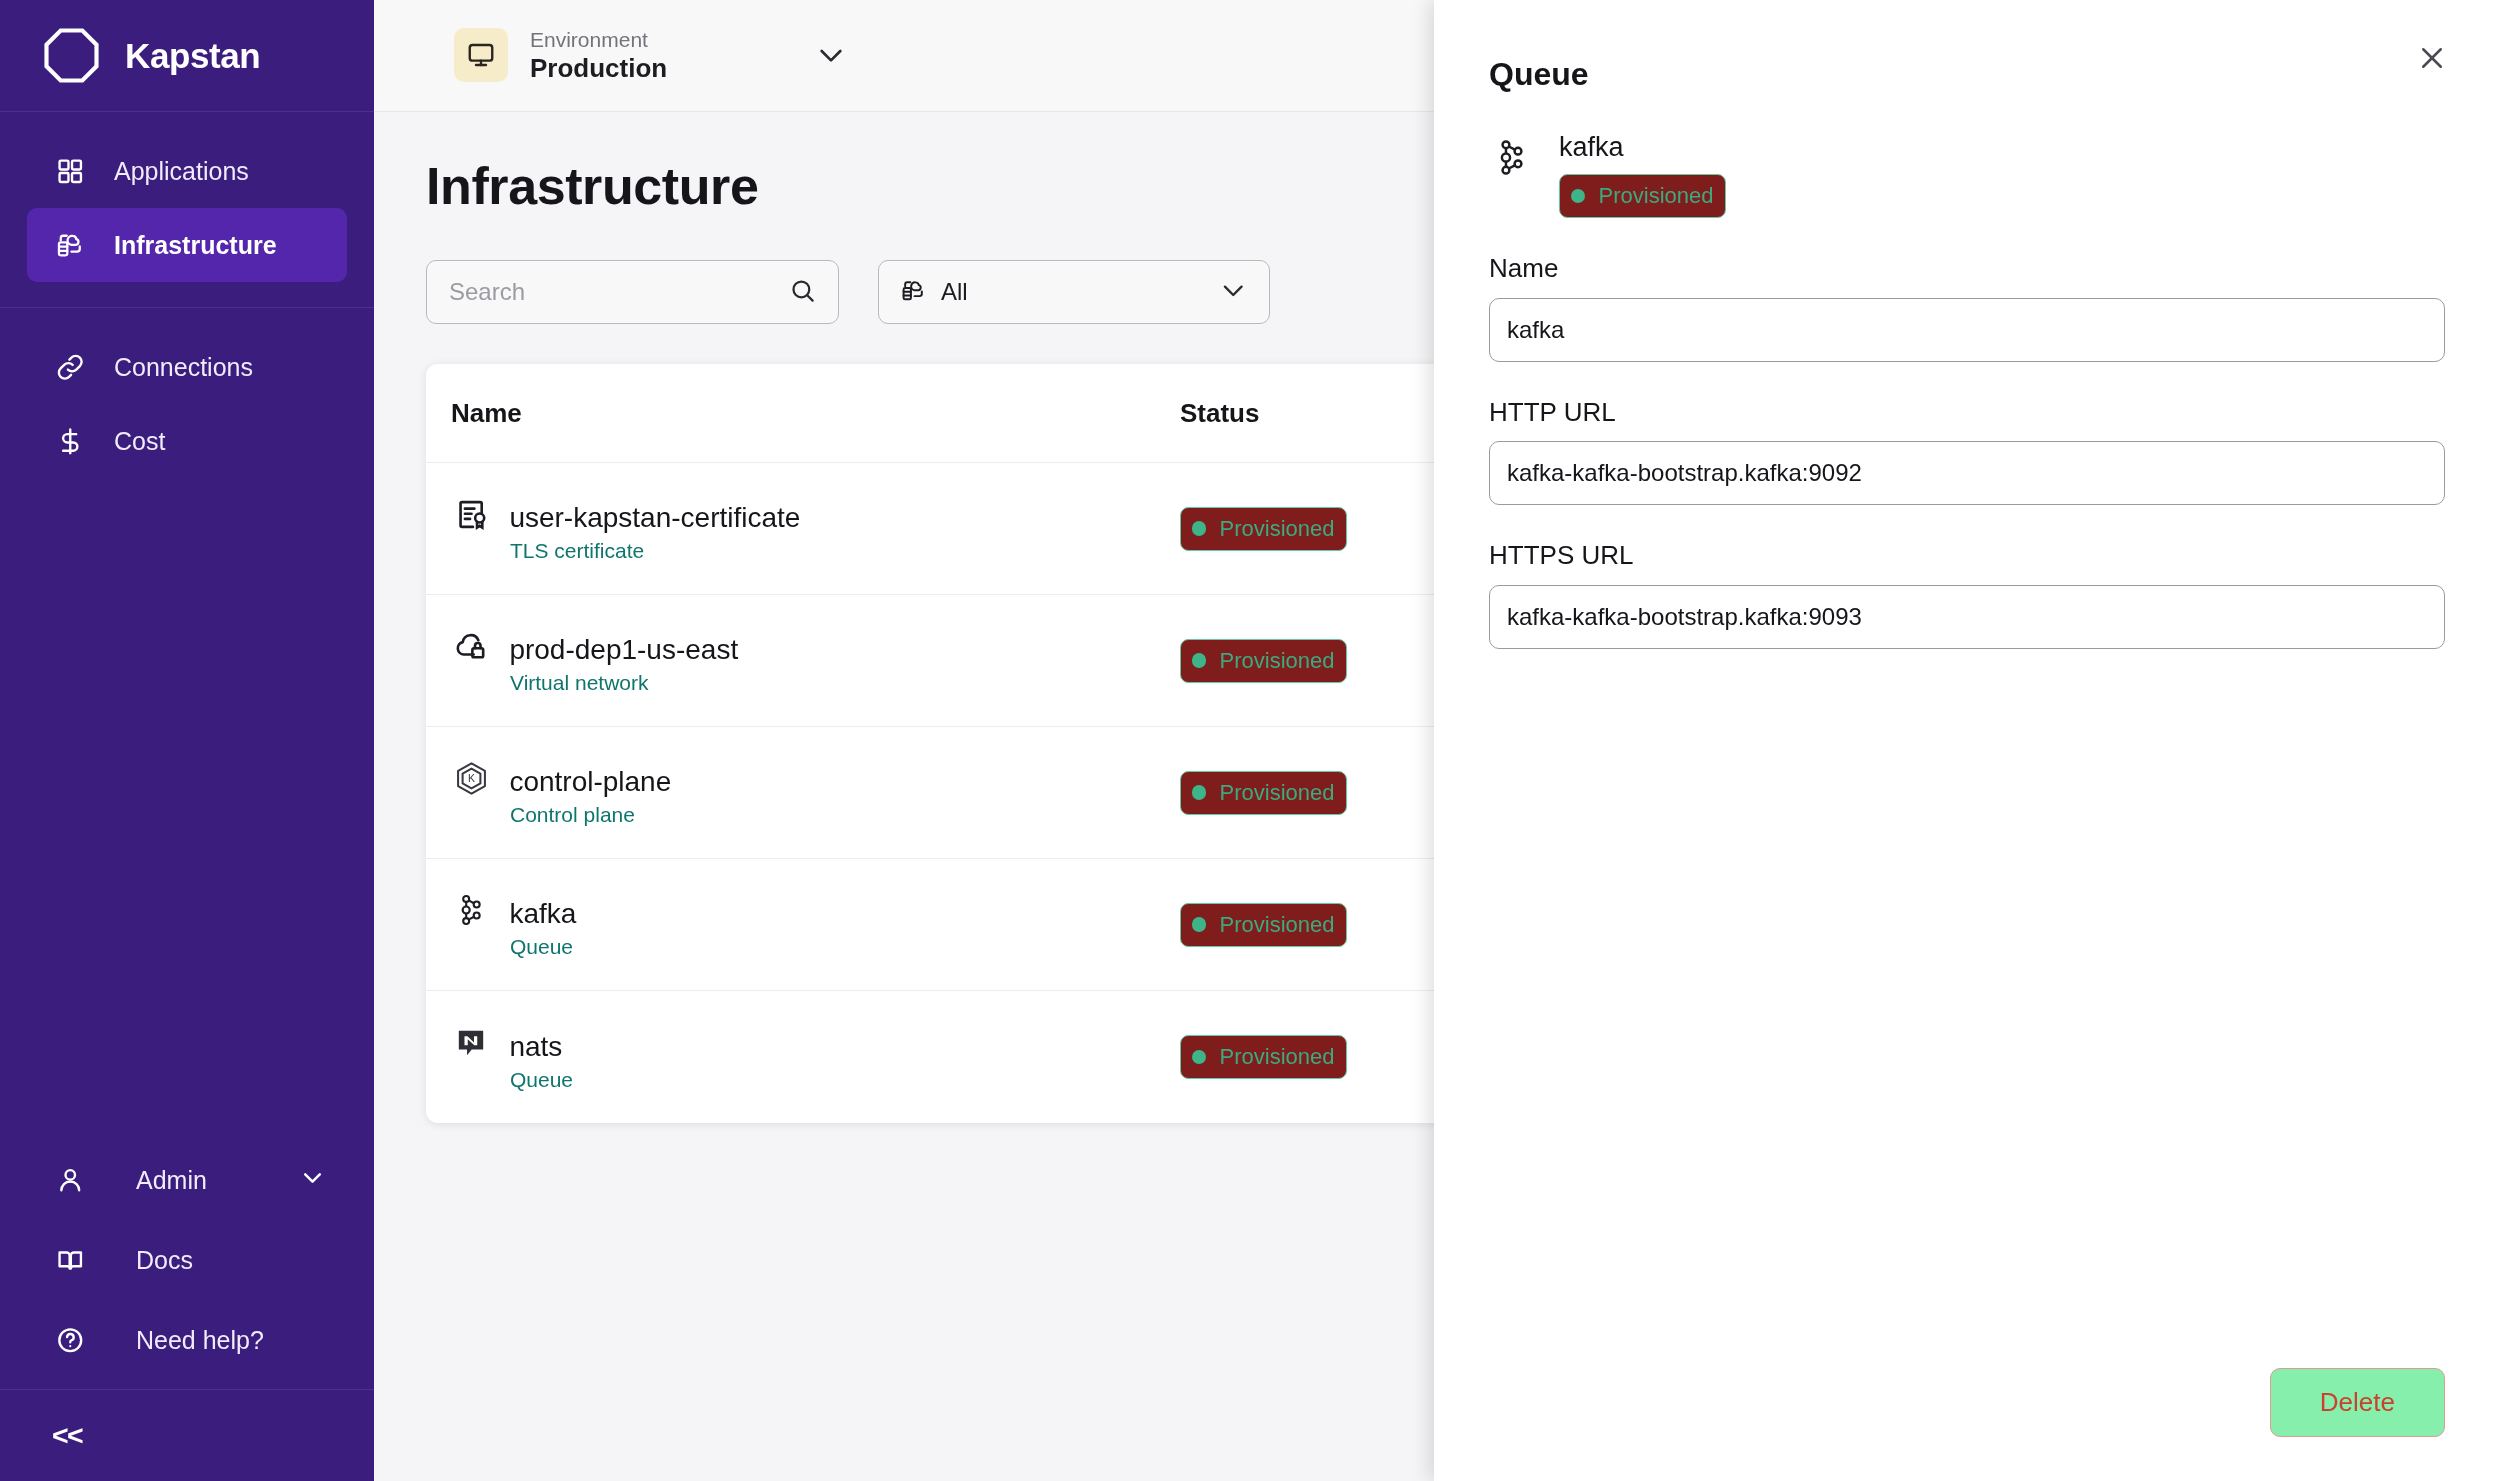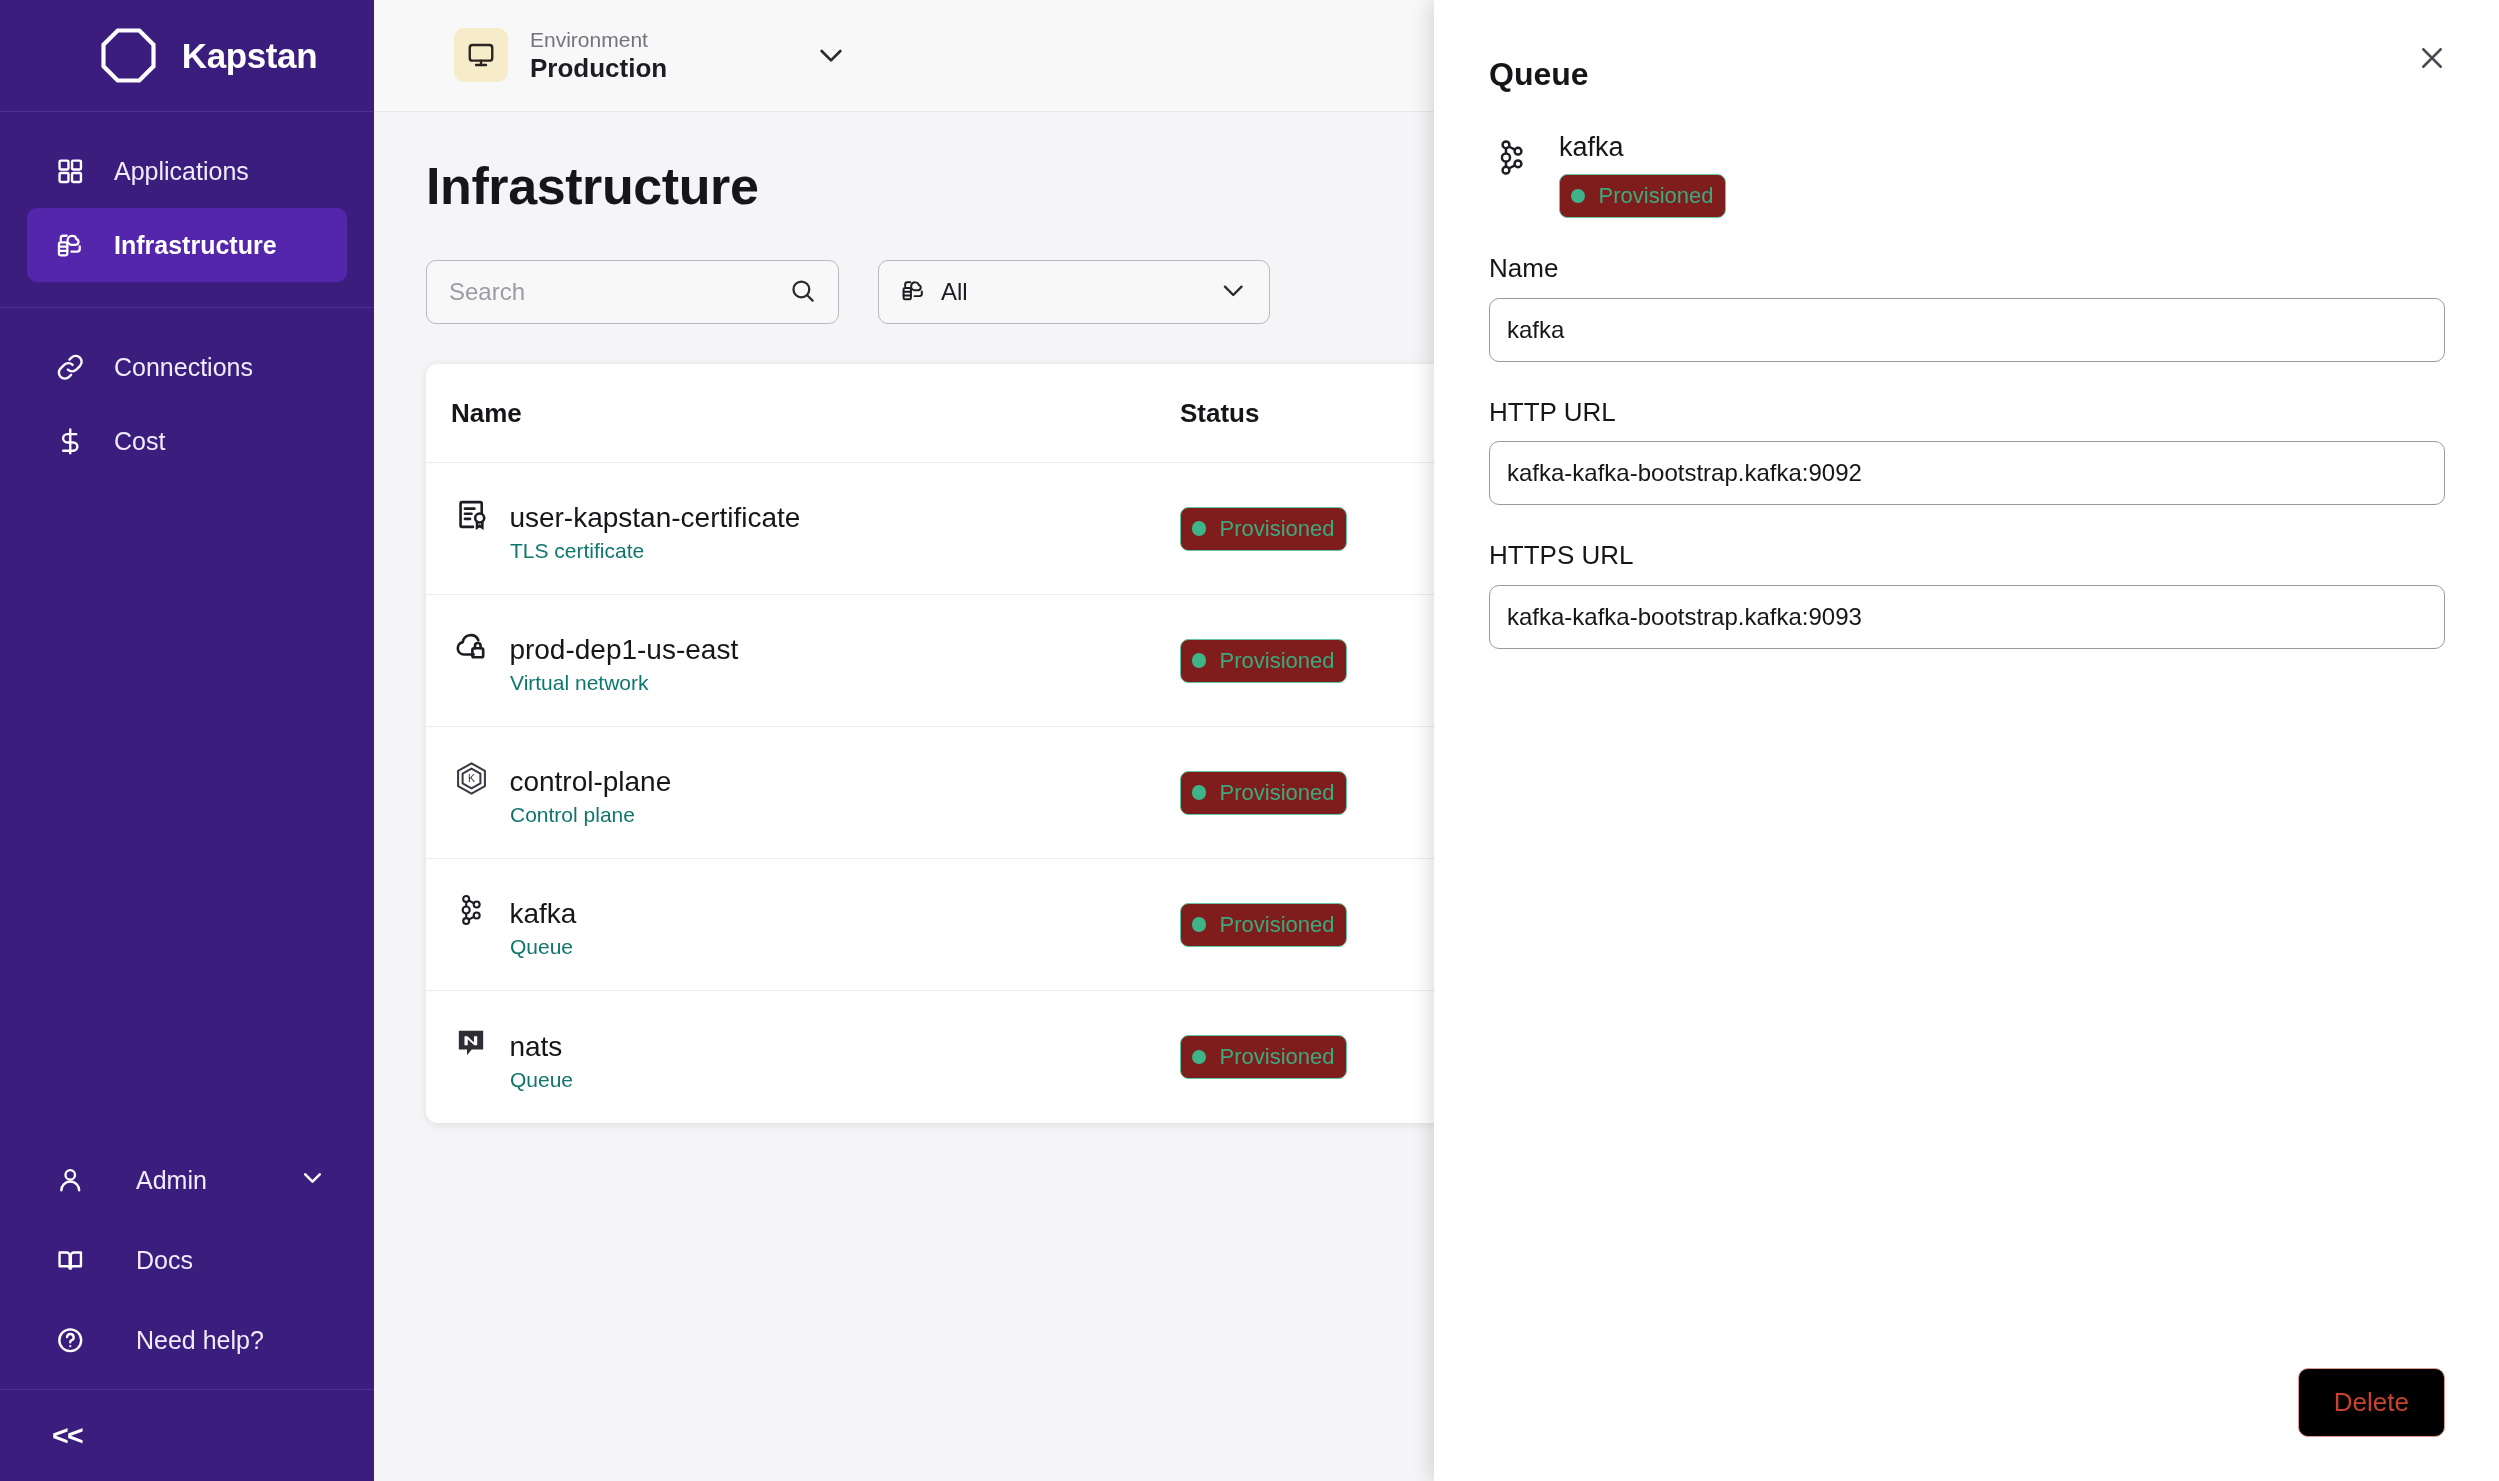--- a/index.html
+++ b/index.html
@@ -18,21 +18,20 @@
     color: #ffffff;
     display: flex; flex-direction: column;
     flex: 0 0 374px;
     position: relative;
   }
   .brand {
     height: 112px;
     display: flex; align-items: center;
     padding-left: 44px; gap: 26px;
     border-bottom: 1.7px solid #4e2e96;
-    justify-content: center;
   }
   .brand-logo { width: 55px; height: 55px; flex: 0 0 55px; }
   .brand-name { font-size: 35px; font-weight: bold; letter-spacing: -0.4px; }
 
   .nav-group { padding: 22px 0 22px 0; }
   .nav-group.g1 { border-bottom: 1.7px solid #4e2e96; padding-bottom: 25px; }
   .nav-item {
     display: flex; align-items: center; gap: 25px;
     height: 74px;
     margin: 0 27px;
@@ -183,23 +182,23 @@
     padding: 0 17px;
     font-size: 24px; color: #16161a;
     background: #ffffff;
     outline: none;
     font-family: "Liberation Sans", sans-serif;
   }
 
   .panel-spacer { flex: 1 1 auto; }
   .panel-footer { padding-bottom: 44px; display: flex; justify-content: flex-end; }
   .delete-btn {
-    border: 1.7px solid #e09a93; background: #000000;
+    border: 1.7px solid #e09a93; background: #86efac;
     color: #c8432f; border-radius: 10px;
-    height: 69px; padding: 0 35px;
+    height: 69px; padding: 0 49px;
     font-size: 26px; cursor: pointer;
     font-family: "Liberation Sans", sans-serif;
   }
 </style>
 </head>
 <body>
 
 <div class="app">
 
   <aside class="sidebar">

